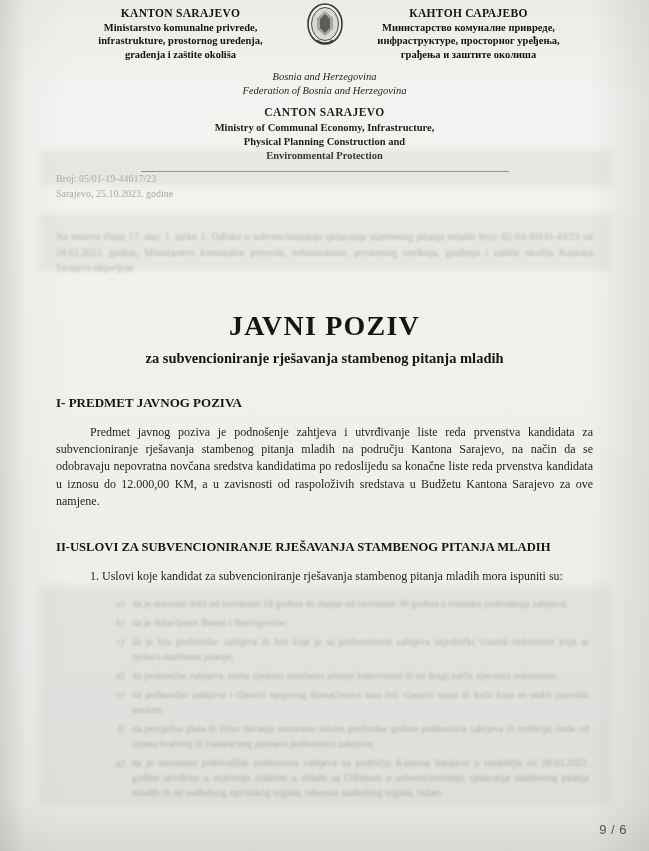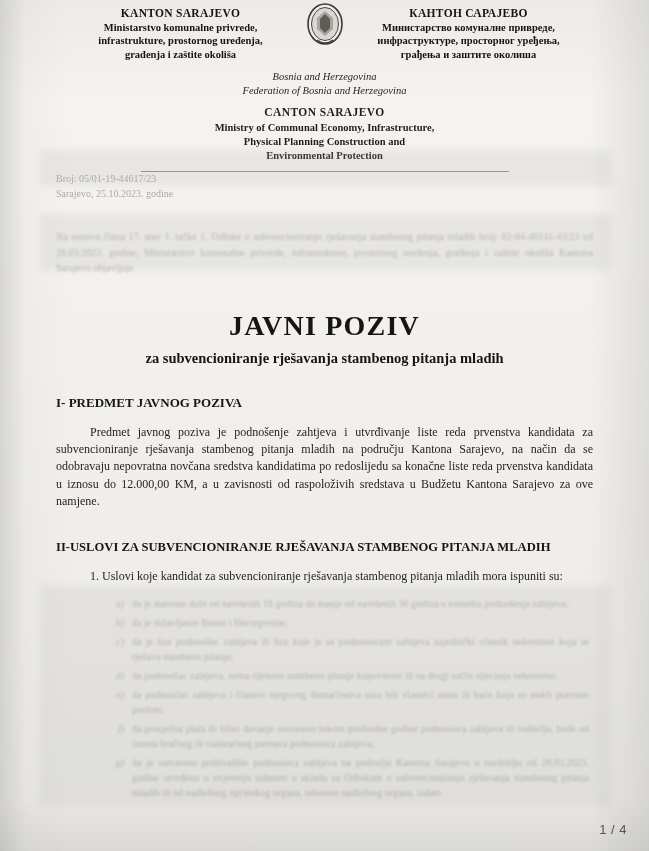--- a/index.html
+++ b/index.html
@@ -302,15 +302,15 @@
           <span class="txt">da prosječna plata ili lično davanje ostvareno tokom prethodne godine podnosioca zahtjeva ili roditelja, bude od iznosa bračnog ili vanbračnog partnera podnosioca zahtjeva;</span>
         </li>
         <li>
           <span class="marker">g)</span>
           <span class="txt">da je ostvareno prebivalište podnosioca zahtjeva na području Kantona Sarajevo u razdoblju od 28.03.2023. godine utvrđeno u uvjerenju izdatom u skladu sa Odlukom o subvencioniranju rješavanja stambenog pitanja mladih ili od nadležnog općinskog organa, odnosno nadležnog organa, izdato</span>
         </li>
       </ul>
     </div>
   </div>
 
-  <div class="pageno">1 / 4</div>
+  <div class="pageno">9 / 6</div>
 
 </div>
 
 </body></html>

